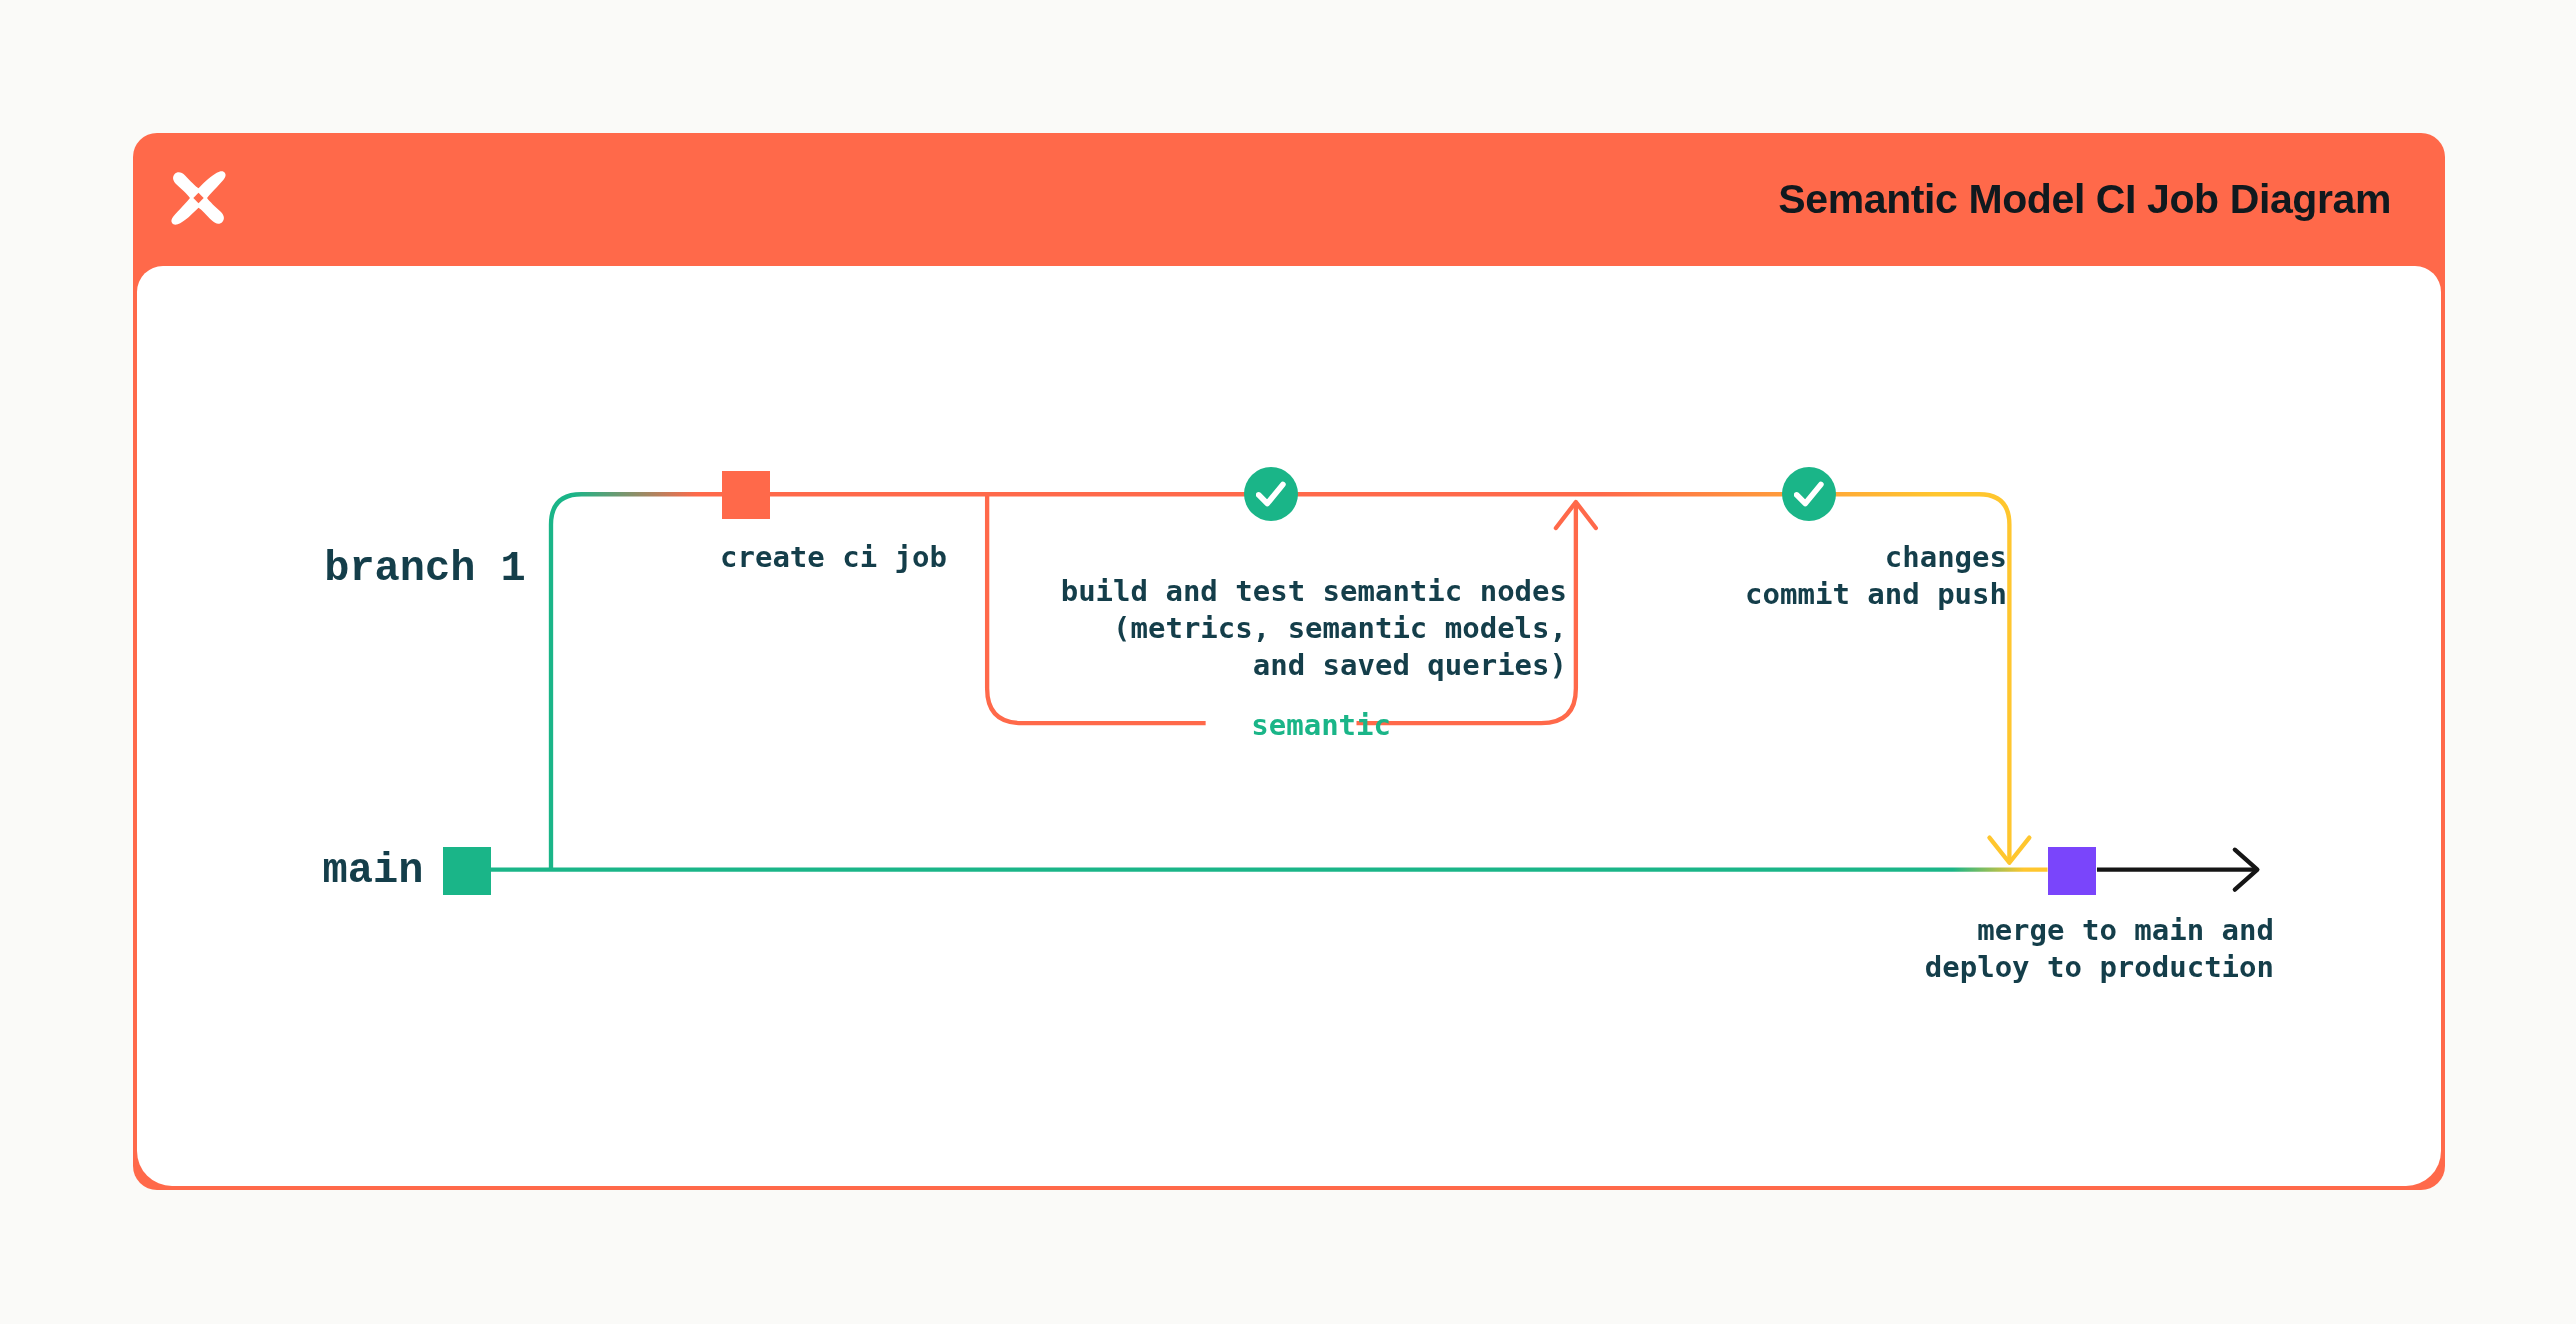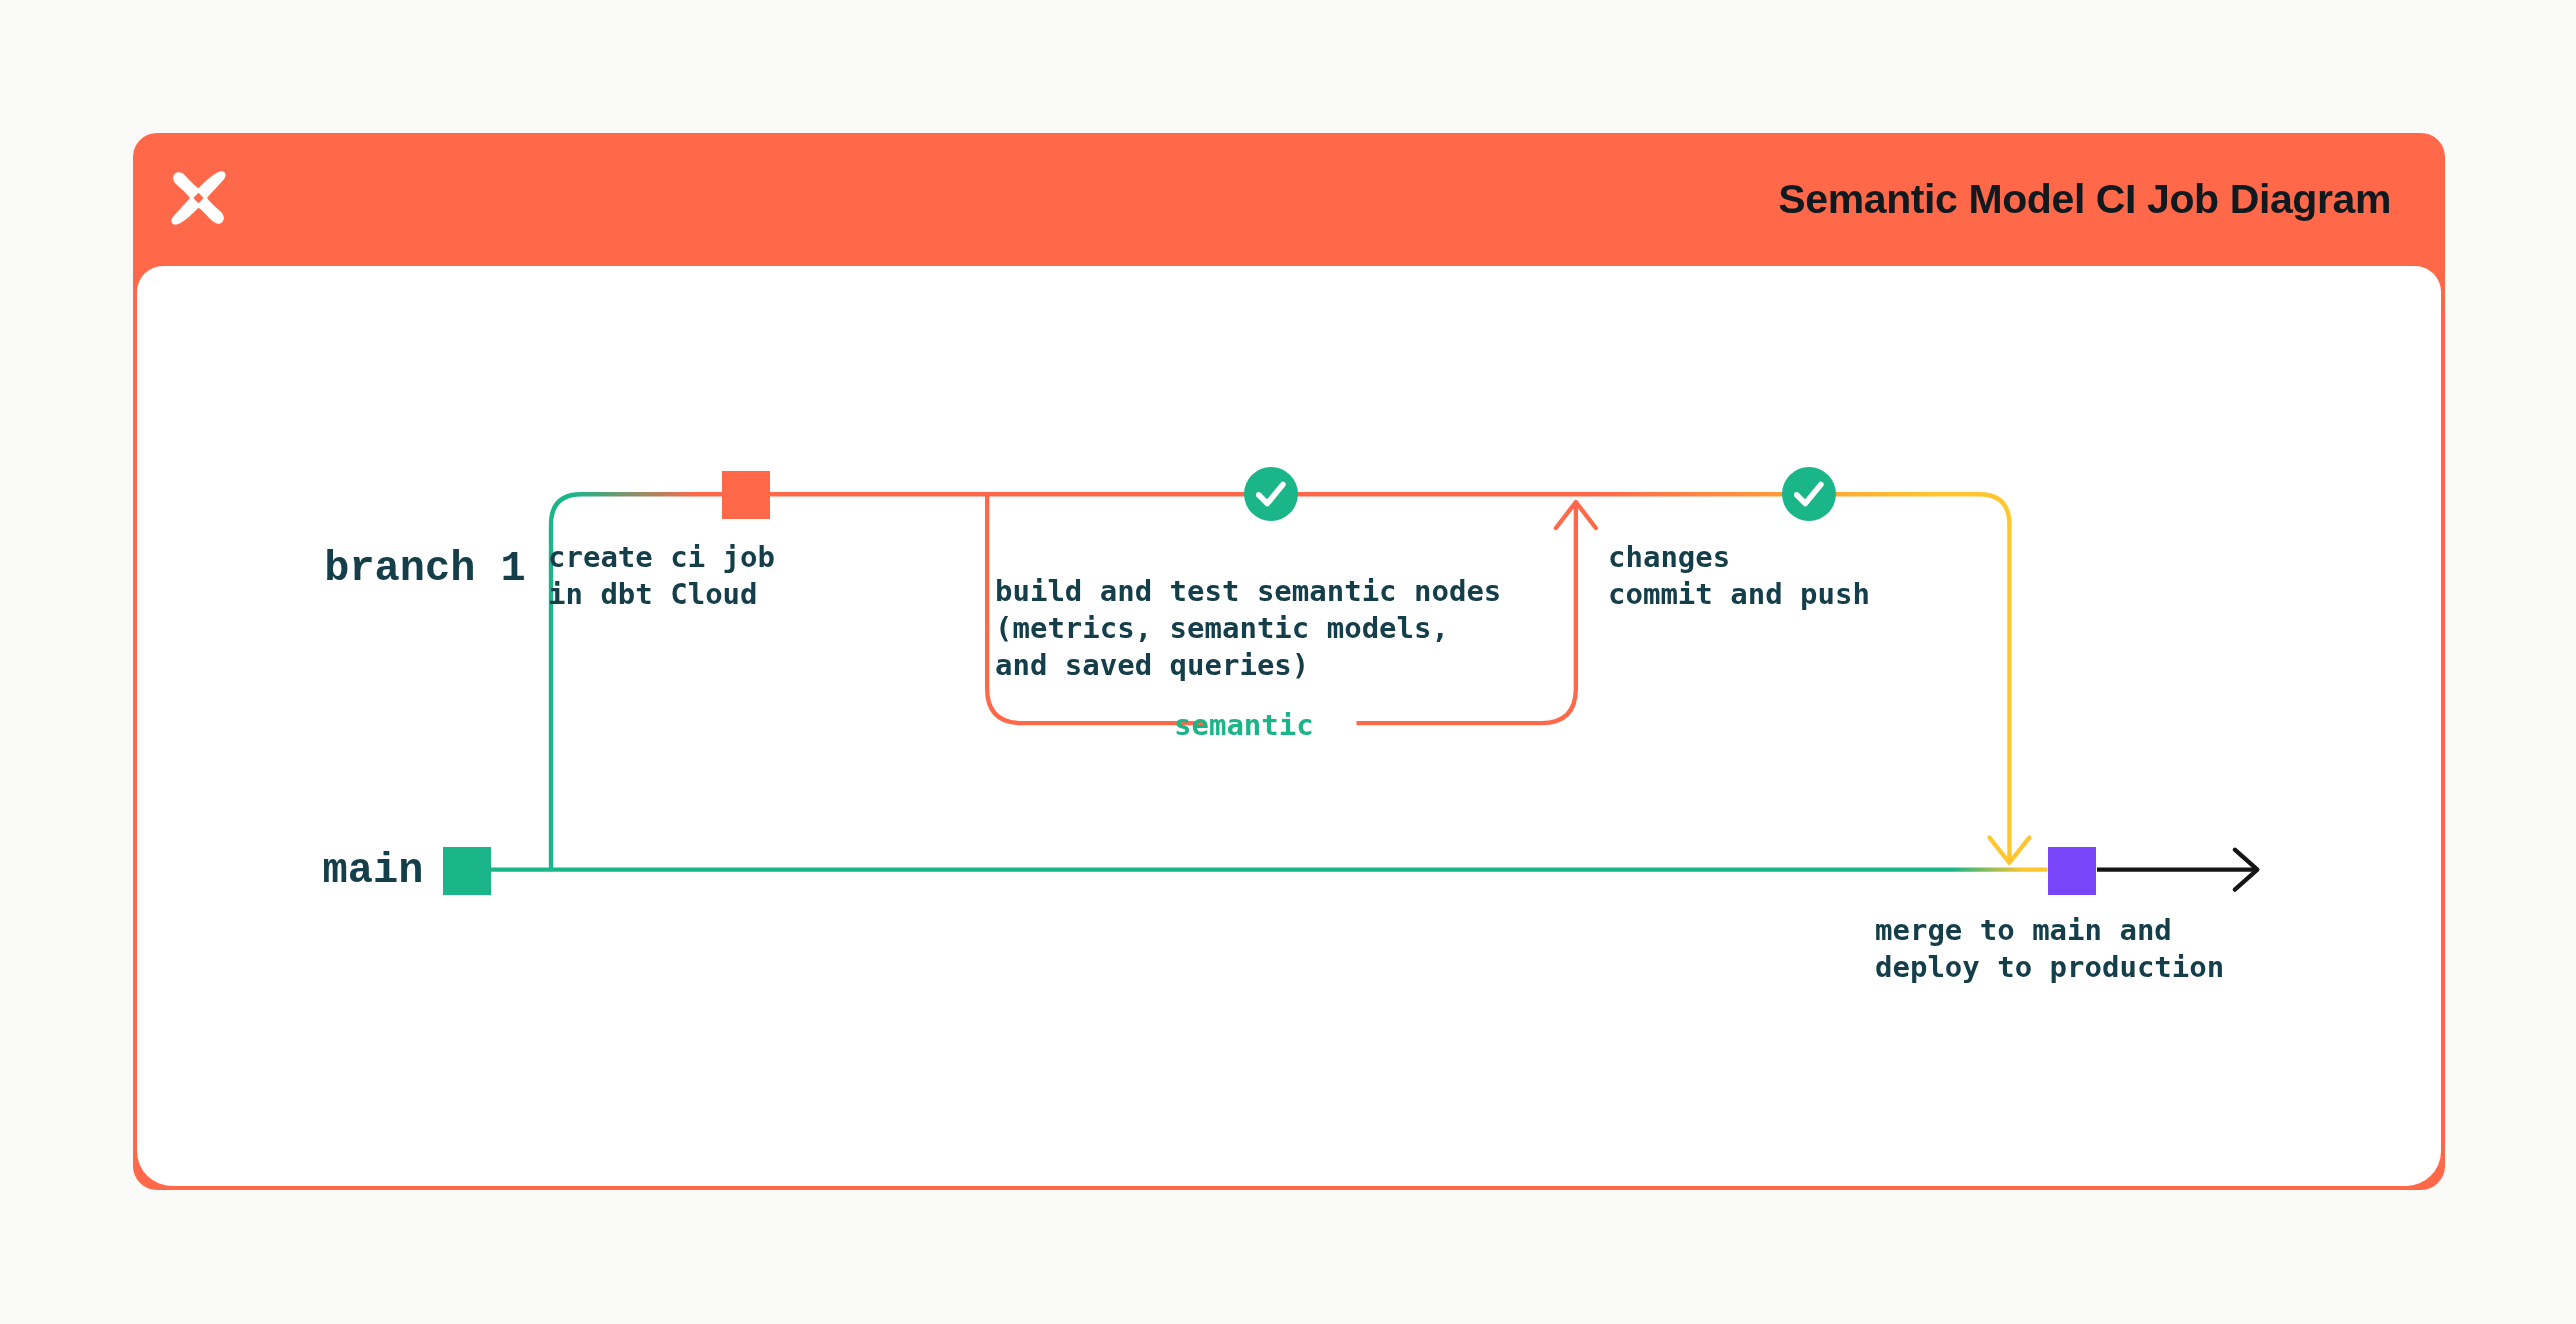--- a/index.html
+++ b/index.html
@@ -36,21 +36,21 @@
   .sq-purple{left:2048px;top:847px;background:var(--purple,#7A45FB);}
   .check{
     position:absolute;width:54px;height:54px;border-radius:50%;
     background:var(--green,#1AB588);
     display:flex;align-items:center;justify-content:center;
   }
   .check-build{left:1244px;top:467px;}
   .check-commit{left:1782px;top:467px;}
   .mono-text{
     position:absolute;font-weight:700;font-size:29px;line-height:37px;
-    color:var(--dark,#143E4A);text-align:left;white-space:nowrap;
+    color:var(--dark,#143E4A);text-align:right;white-space:nowrap;
   }
   .t-create{left:548px;top:539px;width:399px;}
   .t-build{left:995px;top:573px;width:572px;}
   .t-commit{left:1608px;top:539px;width:399px;}
   .t-merge{left:1875px;top:912px;width:399px;}
   .t-success{left:1174px;top:707px;width:217px;color:var(--green,#1AB588);}
   .branch-label{
     position:absolute;font-weight:700;font-size:42px;line-height:52px;
     color:var(--dark,#143E4A);text-align:center;white-space:nowrap;font-family:Liberation Mono, monospace;
   }
@@ -109,21 +109,20 @@
   <svg width="29.5" height="26" viewBox="0 0 34 30">
     <path d="M3 16 L13 26 L31 4" fill="none" stroke="#ffffff" stroke-width="6.5" stroke-linecap="round" stroke-linejoin="round"></path>
   </svg>
 </div>
 
 <div class="branch-label lbl-branch1">branch 1</div>
 <div class="branch-label lbl-main">main</div>
 
 <div class="mono-text t-create">
   <div>create ci job</div>
-  <div>in dbt Cloud</div>
 </div>
 
 <div class="mono-text t-build">
   <div>build and test semantic nodes</div>
   <div>(metrics, semantic models,</div>
   <div>and saved queries)</div>
 </div>
 
 <div class="mono-text t-success">semantic</div>
 

